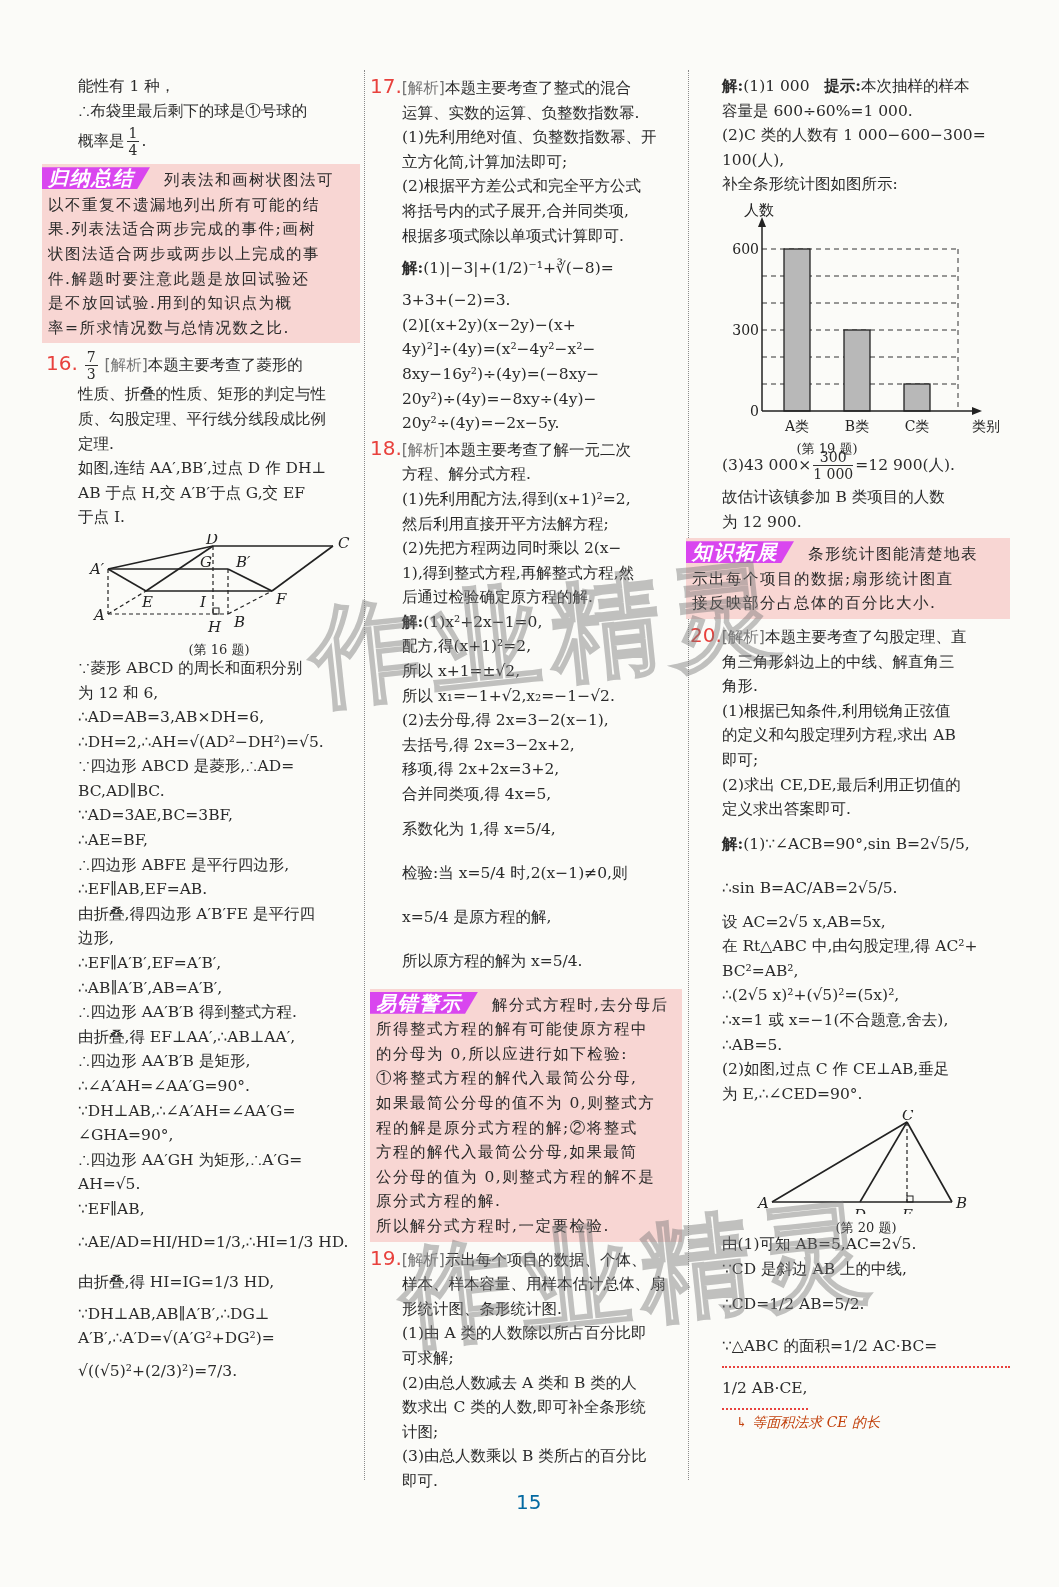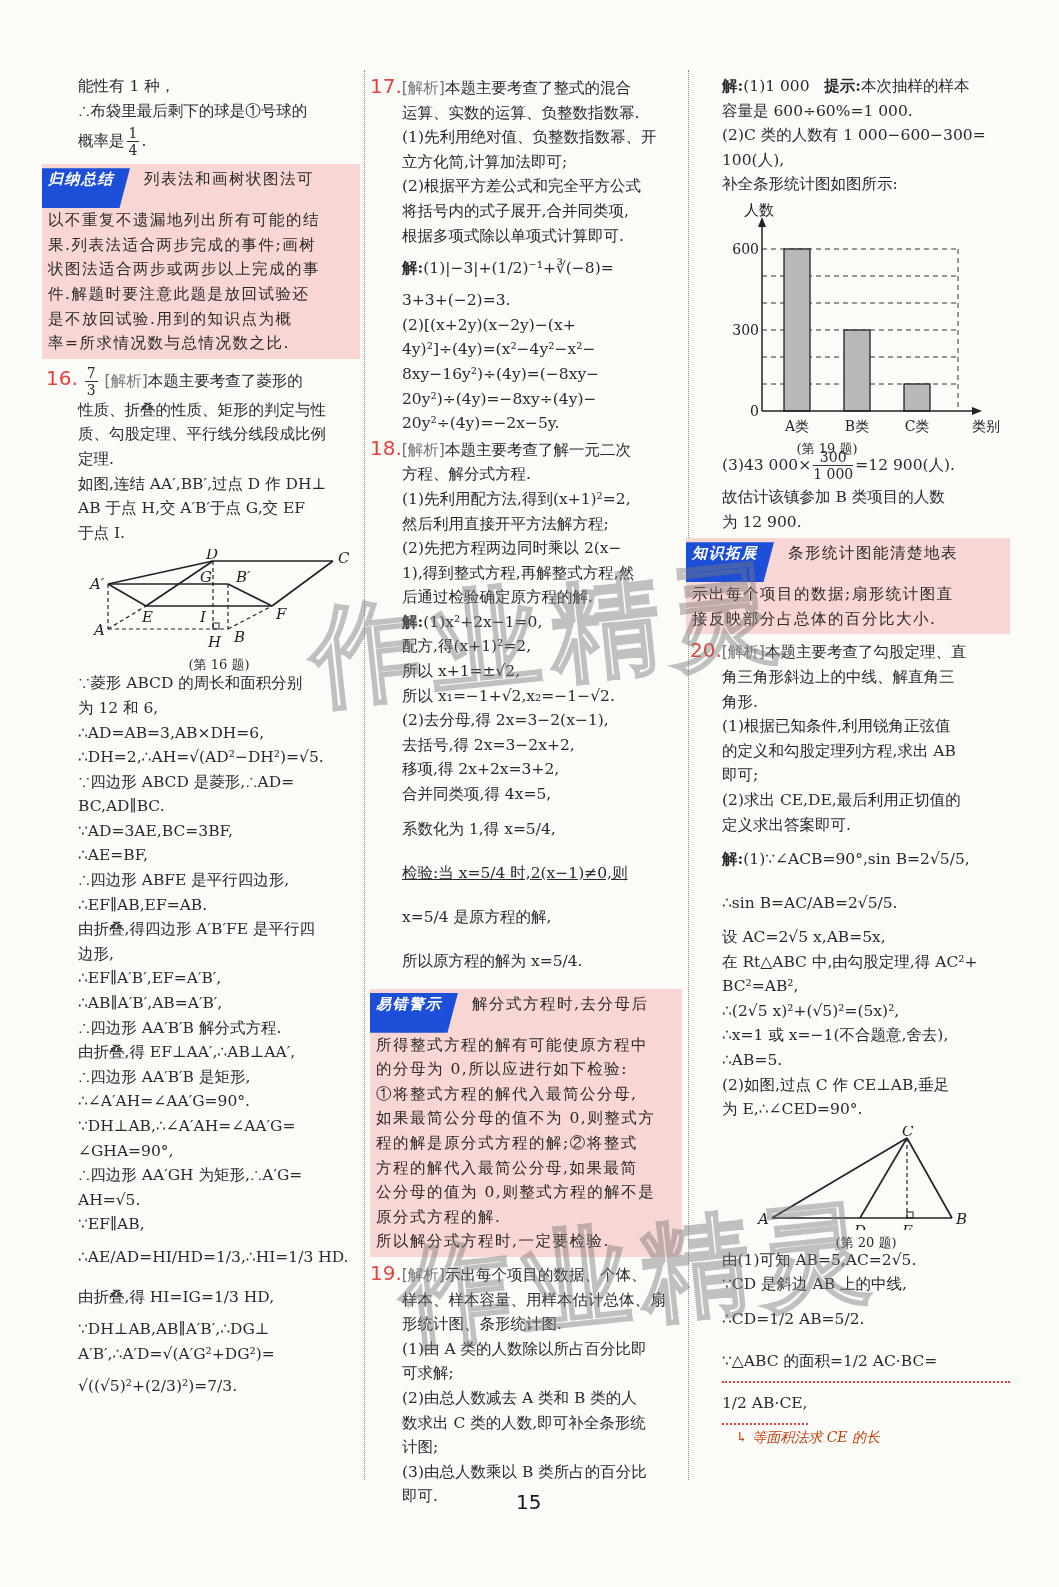--- a/index.html
+++ b/index.html
@@ -8,28 +8,28 @@
   .col1{left:78px;width:282px;}
   .col2{left:370px;width:312px;}
   .col3{left:722px;width:288px;}
   .divider{position:absolute;top:70px;height:1410px;border-left:1.5px dotted #8a8a8a;}
   .line{white-space:nowrap;}
   .qnum{color:#e8413d;font-family:"DejaVu Sans","Liberation Sans",sans-serif;font-size:20px;margin-left:-32px;}
   .tag{color:#737373;font-family:"DejaVu Sans","Liberation Sans",sans-serif;}
   .bold{font-weight:bold;}
   .note{background:#f8d6d3;margin-left:-32px;padding:3px 6px 3px 6px;}
   .note-c1{margin-left:-36px;}
-  .badge{display:inline-block;background:#1d4ed8;color:#fff;font-family:"DejaVu Sans","Liberation Sans",sans-serif;font-weight:bold;font-style:italic;font-size:15px;padding:0 16px 18px 6px;margin-left:-6px;margin-right:14px;clip-path:polygon(0 0,100% 0,88% 100%,0 100%);line-height:22px;}
+  .badge{display:inline-block;background:#d946ef;color:#fff;font-family:"DejaVu Sans","Liberation Sans",sans-serif;font-weight:bold;font-style:italic;font-size:20px;padding:0 16px 0 6px;margin-left:-6px;margin-right:14px;clip-path:polygon(0 0,100% 0,88% 100%,0 100%);line-height:22px;}
   .note .line{letter-spacing:1.5px;}
   .frac{display:inline-block;vertical-align:middle;text-align:center;font-size:14px;line-height:16px;margin:0 2px;}
   .frac span{display:block;}
   .frac .num{border-bottom:1px solid #333;padding:0 2px;}
   .fig{position:relative;margin:4px 0;}
   .caption{text-align:center;font-size:13px;line-height:16px;}
-  .pagenum{position:absolute;left:516px;top:1490px;font-family:"DejaVu Sans","Liberation Sans",sans-serif;font-size:20px;color:#0f172a;}
+  .pagenum{position:absolute;left:516px;top:1490px;font-family:"DejaVu Sans","Liberation Sans",sans-serif;font-size:20px;color:#0369a1;}
   .redhint{color:#c2410c;font-style:italic;font-size:14px;padding-left:14px;}
   .wm{position:absolute;font-family:"DejaVu Sans","Liberation Sans",sans-serif;font-size:110px;font-weight:bold;color:transparent;-webkit-text-stroke:2px rgba(120,120,120,0.45);transform:rotate(-6deg);pointer-events:none;letter-spacing:10px;}
 </style>
 </head>
 <body>
 
 <div class="divider" style="left:364px;"></div>
 <div class="divider" style="left:688px;"></div>
 
 <div class="col col1">
@@ -106,21 +106,21 @@
   <div class="line">∵四边形 ABCD 是菱形,∴AD=</div>
   <div class="line">BC,AD∥BC.</div>
   <div class="line">∵AD=3AE,BC=3BF,</div>
   <div class="line">∴AE=BF,</div>
   <div class="line">∴四边形 ABFE 是平行四边形,</div>
   <div class="line">∴EF∥AB,EF=AB.</div>
   <div class="line">由折叠,得四边形 A′B′FE 是平行四</div>
   <div class="line">边形,</div>
   <div class="line">∴EF∥A′B′,EF=A′B′,</div>
   <div class="line">∴AB∥A′B′,AB=A′B′,</div>
-  <div class="line">∴四边形 AA′B′B 解分式方程.</div>
+  <div class="line">∴四边形 AA′B′B 得到整式方程.</div>
   <div class="line">由折叠,得 EF⊥AA′,∴AB⊥AA′,</div>
   <div class="line">∴四边形 AA′B′B 是矩形,</div>
   <div class="line">∴∠A′AH=∠AA′G=90°.</div>
   <div class="line">∵DH⊥AB,∴∠A′AH=∠AA′G=</div>
   <div class="line">∠GHA=90°,</div>
   <div class="line">∴四边形 AA′GH 为矩形,∴A′G=</div>
   <div class="line">AH=√5.</div>
   <div class="line">∵EF∥AB,</div>
   <div class="line" style="line-height:40px;">∴AE/AD=HI/HD=1/3,∴HI=1/3 HD.</div>
   <div class="line" style="line-height:40px;">由折叠,得 HI=IG=1/3 HD,</div>
@@ -158,21 +158,21 @@
   <div class="line">后通过检验确定原方程的解.</div>
   <div class="line"><span class="bold">解:</span><span>(1)x²+2x−1=0,</span></div>
   <div class="line">配方,得(x+1)²=2,</div>
   <div class="line">所以 x+1=±√2,</div>
   <div class="line">所以 x₁=−1+√2,x₂=−1−√2.</div>
   <div class="line">(2)去分母,得 2x=3−2(x−1),</div>
   <div class="line">去括号,得 2x=3−2x+2,</div>
   <div class="line">移项,得 2x+2x=3+2,</div>
   <div class="line">合并同类项,得 4x=5,</div>
   <div class="line" style="line-height:44px;">系数化为 1,得 x=5/4,</div>
-  <div class="line" style="line-height:44px;text-decoration:underline;">检验:当 x=5/4 时,2(x−1)≠0,则</div>
+  <div class="line" style="line-height:44px;">检验:当 x=5/4 时,2(x−1)≠0,则</div>
   <div class="line" style="line-height:44px;">x=5/4 是原方程的解,</div>
   <div class="line" style="line-height:44px;">所以原方程的解为 x=5/4.</div>
 
   <div class="note" style="margin-top:6px;">
     <div class="line"><span class="badge">易错警示</span><span>解分式方程时,去分母后</span></div>
     <div class="line">所得整式方程的解有可能使原方程中</div>
     <div class="line">的分母为 0,所以应进行如下检验:</div>
     <div class="line">①将整式方程的解代入最简公分母,</div>
     <div class="line">如果最简公分母的值不为 0,则整式方</div>
     <div class="line">程的解是原分式方程的解;②将整式</div>

